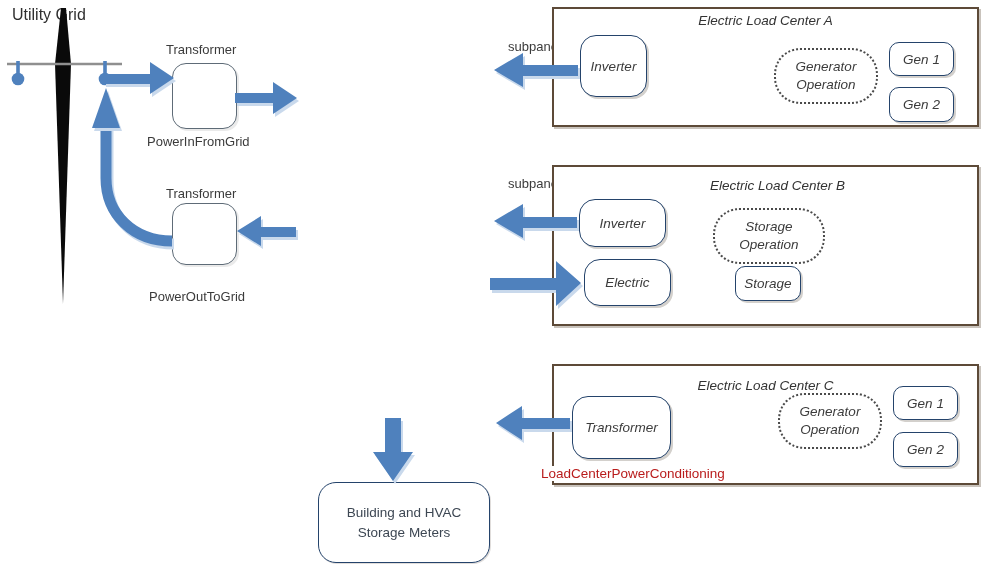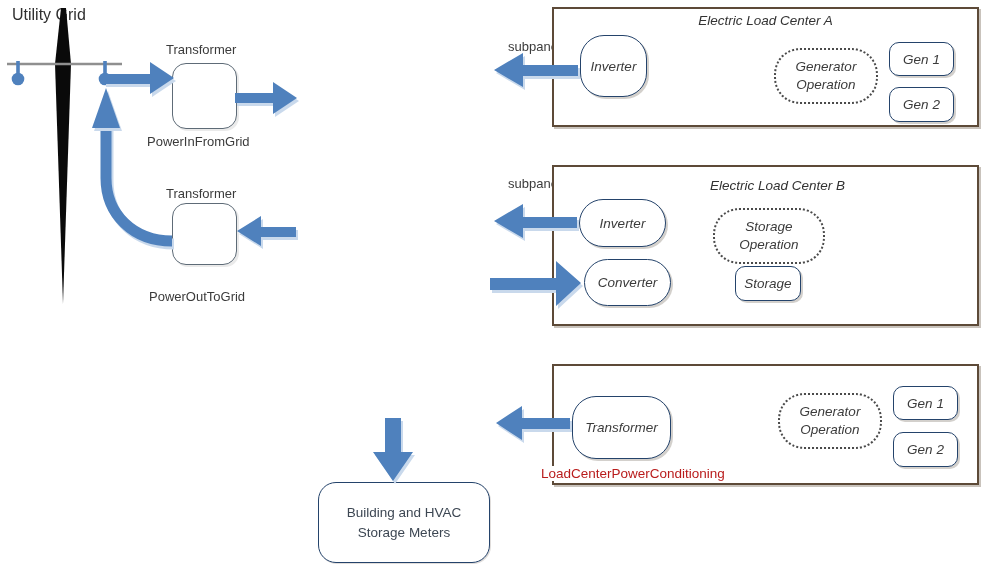--- a/index.html
+++ b/index.html
@@ -13,21 +13,21 @@
   .cap{font-size:13px;color:#3b3b3b;}
   
   .load-center{
     border:2px solid #5d4a38;background:#ffffff;
     box-shadow:2px 2px 0 rgba(100,84,64,.35);
     font-style:italic;
   }
   .lc-title{position:absolute;left:0;right:0;text-align:center;font-size:13.5px;color:#333;}
   
   .node{
-    position:absolute;background:#fff;border:1.5px solid #24436b;border-radius:24px;
+    position:absolute;background:#fff;border:1.5px solid #24436b;border-radius:16px;
     box-shadow:2px 2px 0 rgba(130,120,110,.35);
     display:flex;align-items:center;justify-content:center;
     font-size:13.5px;color:#3b3b3b;text-align:center;
   }
   .node.gray{border-color:#5e6b77;box-shadow:2px 2px 0 rgba(170,170,170,.25);border-radius:14px;}
   .dotted-op{
     position:absolute;border:2px dotted #4a4a4a;border-radius:26px;background:#fff;
     display:flex;flex-direction:column;align-items:center;justify-content:center;
     font-size:13.5px;line-height:1.3;color:#3b3b3b;text-align:center;
   }
@@ -82,32 +82,33 @@
       <span>Gen 2</span>
     </div>
   </div>
 
   <div class="abs load-center" style="left:552px;top:165px;width:423px;height:157px;">
     <div class="lc-title" style="top:11px;margin-left:24px;">Electric Load Center B</div>
     <div class="node" style="left:25px;top:32px;width:85px;height:46px;">
       <span>Inverter</span>
     </div>
     <div class="node" style="left:30px;top:92px;width:85px;height:45px;">
-      <span>Converter</span>
+      <span>Electric</span>
     </div>
     <div class="dotted-op" style="left:159px;top:41px;width:108px;height:52px;">
       <span>Storage</span>
       <span>Operation</span>
     </div>
     <div class="node" style="left:181px;top:99px;width:64px;height:33px;border-radius:10px;">
       <span>Storage</span>
     </div>
   </div>
 
   <div class="abs load-center" style="left:552px;top:364px;width:423px;height:117px;">
+    <div class="lc-title" style="top:12px;">Electric Load Center C</div>
     <div class="node" style="left:18px;top:30px;width:97px;height:61px;">
       <span>Transformer</span>
     </div>
     <div class="dotted-op" style="left:224px;top:27px;width:100px;height:52px;">
       <span>Generator</span>
       <span>Operation</span>
     </div>
     <div class="node" style="left:339px;top:20px;width:63px;height:32px;border-radius:10px;">
       <span>Gen 1</span>
     </div>

